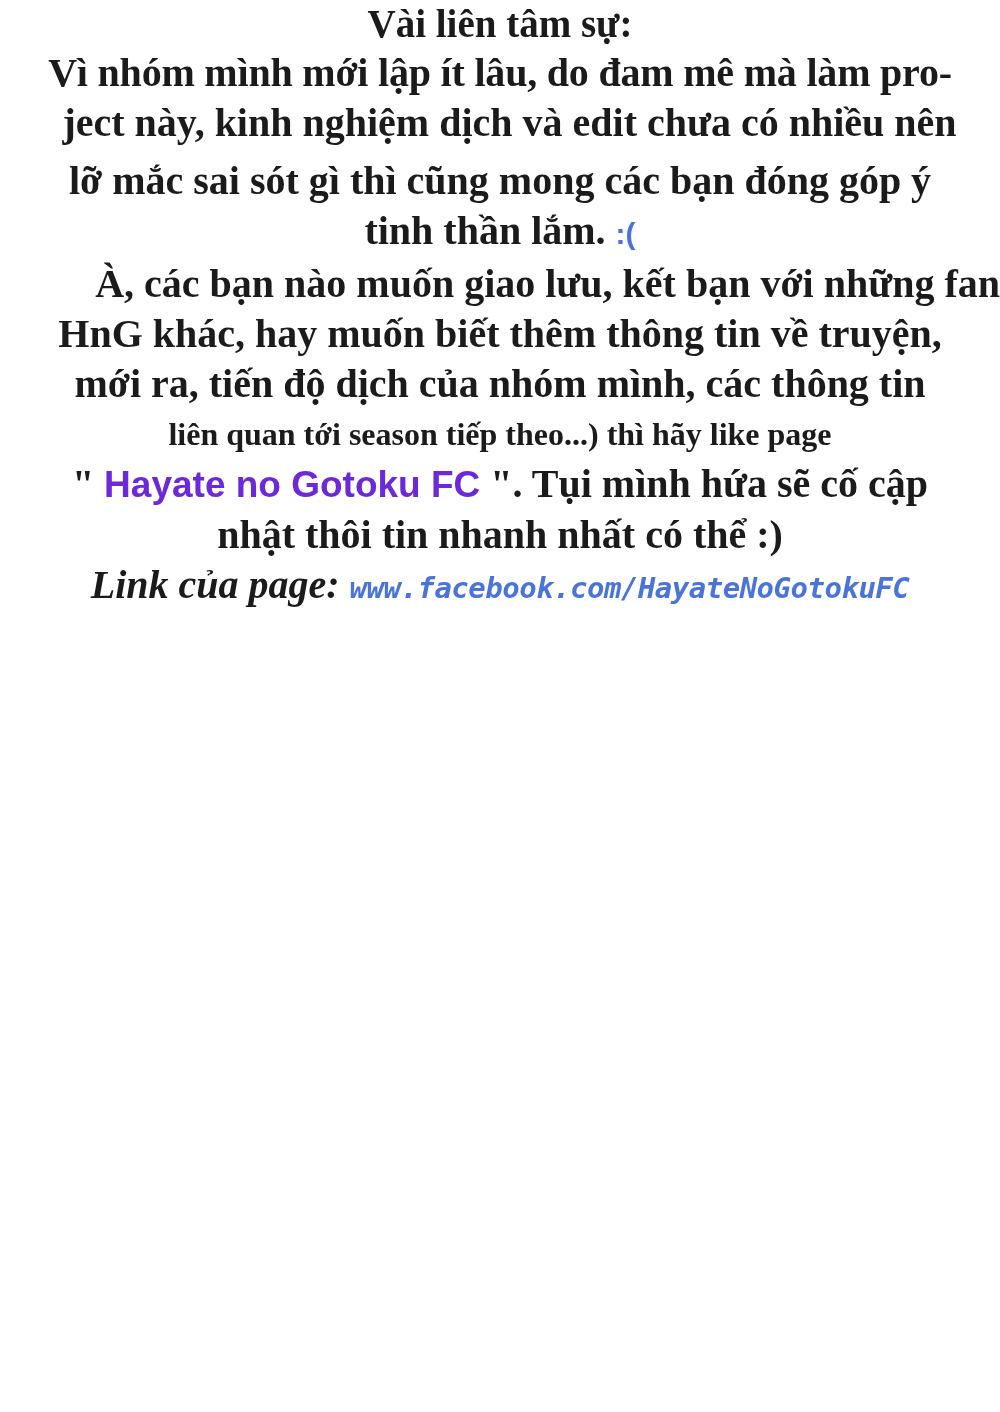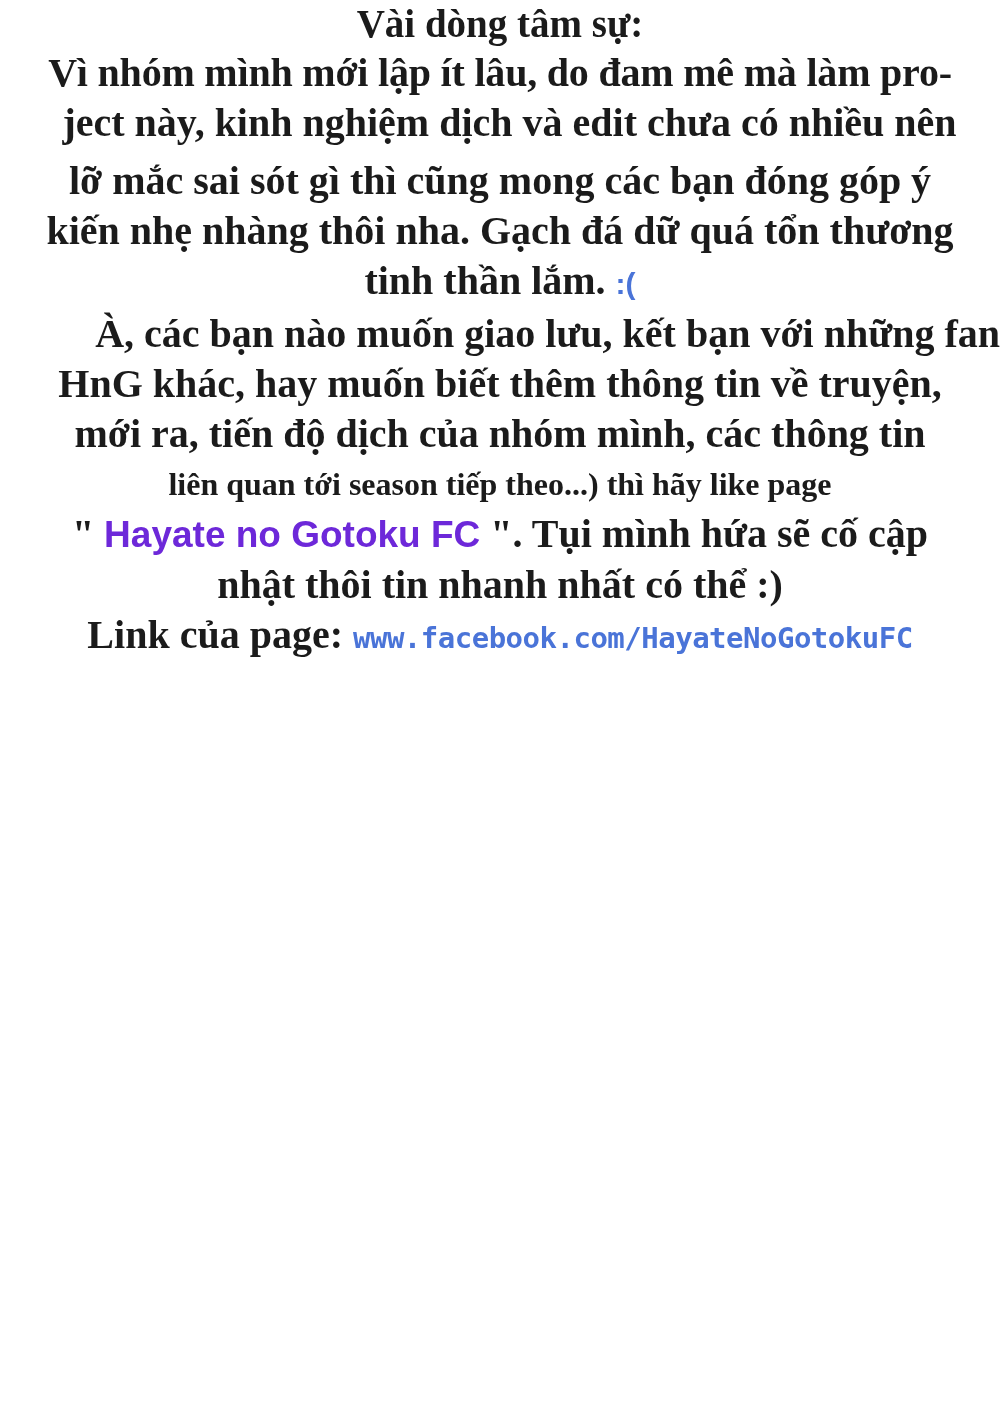--- a/index.html
+++ b/index.html
@@ -50,20 +50,21 @@
   .l11 { font-size: 40px; }
   .l12 { font-size: 40px; }
   .page-name {
     color: #6d28d9;
     font-family: "Liberation Sans", "DejaVu Sans", sans-serif;
     font-weight: 700;
     font-size: 37px;
   }
   .link-line {
     font-size: 40px;
+    font-style: italic;
   }
   .url {
     color: #4a74d8;
     font-family: "DejaVu Sans Mono", "Liberation Mono", monospace;
     font-weight: 700;
     font-size: 29px;
     letter-spacing: -0.5px;
   }
   .emoticon {
     font-family: "Liberation Sans", "DejaVu Sans", sans-serif;
@@ -79,26 +80,25 @@
     background: #ffffff;
   }
 </style>
 </head>
 <body>
 
 <div class="page">
 
   <div class="note-block">
 
-    <span class="line line-title">Vài dòng tâm sự:</span>
+    <span class="line line-title">Vài liên tâm sự:</span>
 
     <span class="line l1">Vì nhóm mình mới lập ít lâu, do đam mê mà làm pro-</span>
     <span class="line l2">ject này, kinh nghiệm dịch và edit chưa có nhiều nên</span>
     <span class="line l3">lỡ mắc sai sót gì thì cũng mong các bạn đóng góp ý</span>
-    <span class="line l4">kiến nhẹ nhàng thôi nha. Gạch đá dữ quá tổn thương</span>
 
     <span class="line l5">
       <span>tinh thần lắm.</span>
       <span class="emoticon">:(</span>
     </span>
 
     <span class="line l6">À, các bạn nào muốn giao lưu, kết bạn với những fan</span>
     <span class="line l7">HnG khác, hay muốn biết thêm thông tin về truyện,</span>
     <span class="line l9">mới ra, tiến độ dịch của nhóm mình, các thông tin</span>
     <span class="line l10">liên quan tới season tiếp theo...) thì hãy like page</span>

